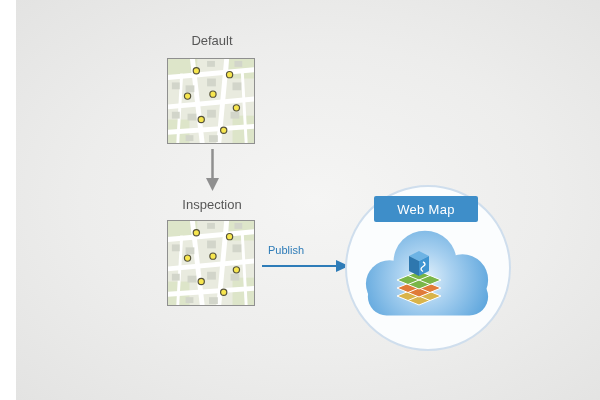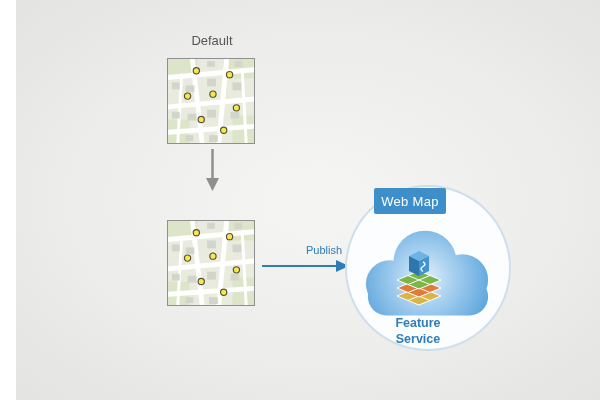--- a/index.html
+++ b/index.html
@@ -22,31 +22,31 @@
   .map{
     position:absolute;width:88px;height:86px;
     border:1px solid #8f8f8f;box-sizing:border-box;background:#e9ebdf;
   }
   .map1{left:151px;top:58px;}
   .map2{left:151px;top:220px;}
   .map-svg{display:block;width:100%;height:100%;}
   .down-arrow{position:absolute;left:189px;top:149px;}
   .publish-arrow{position:absolute;left:246px;top:259px;}
   .publish-label{
-    position:absolute;left:252px;top:244px;width:74px;text-align:right;
+    position:absolute;left:252px;top:244px;width:74px;text-align:left;
     font-size:11px;color:#2e7cb8;
   }
   .outer-circle{
     position:absolute;left:329px;top:185px;width:166px;height:166px;
     border-radius:50%;border:2px solid #cfdeed;background:#fbfdfe;
     box-sizing:border-box;
   }
   .cloud{position:absolute;left:342px;top:226px;}
   .webmap-badge{
-    position:absolute;left:358px;top:188px;width:72px;height:26px;
+    position:absolute;left:358px;top:196px;width:104px;height:26px;
     background:#3e8ec9;color:#ffffff;font-size:13px;
     display:flex;align-items:center;justify-content:center;
     border-radius:2px;letter-spacing:.3px;
   }
   .fs-icon{position:absolute;left:378px;top:249px;}
   .fs-label{
     position:absolute;left:366px;top:316px;width:72px;text-align:center;
     font-size:12.5px;font-weight:bold;color:#2e7cb8;line-height:1.25;
   }
   .defs-holder{position:absolute;width:0;height:0;overflow:hidden;}
@@ -105,20 +105,21 @@
     <svg class="map-svg">
         <use href="#map-sym"></use>
       </svg>
   </div>
 
   <svg class="down-arrow" width="15" height="43" viewBox="0 0 15 43">
     <line x1="7.5" y1="0" x2="7.5" y2="30" stroke="#8f8f8f" stroke-width="2.5"></line>
     <polygon points="1,29 14,29 7.5,42" fill="#8f8f8f"></polygon>
   </svg>
 
+  <div class="diagram-label inspection-label">Inspection</div>
   <div class="map map2">
     <svg class="map-svg">
         <use href="#map-sym"></use>
       </svg>
   </div>
 
   <div class="publish-label">Publish</div>
   <svg class="publish-arrow" width="88" height="14" viewBox="0 0 88 14">
     <line x1="0" y1="7" x2="75" y2="7" stroke="#2e7cb8" stroke-width="2.2"></line>
     <polygon points="74,1 87,7 74,13" fill="#2e7cb8"></polygon>
@@ -157,15 +158,14 @@
     <polygon points="25,22 47,31 25,40 3,31" fill="#7ab648" stroke="#ffffff" stroke-width="1"></polygon>
     <line x1="14" y1="26.5" x2="36" y2="35.5" stroke="#ffffff" stroke-width="1"></line>
     <line x1="36" y1="26.5" x2="14" y2="35.5" stroke="#ffffff" stroke-width="1"></line>
 
     <polygon points="15,7 25,2 35,7 25,12" fill="#6db3e4"></polygon>
     <polygon points="15,7 25,12 25,27 15,22" fill="#2e77ae"></polygon>
     <polygon points="25,12 35,7 35,22 25,27" fill="#3f94d1"></polygon>
     <path d="M29,13 q4,2 0,4.5 q-4,2.5 0,5" fill="none" stroke="#ffffff" stroke-width="1.4"></path>
   </svg>
 
-  <div class="fs-label">Feature Service</div>
 
 </div>
 
 </body></html>

